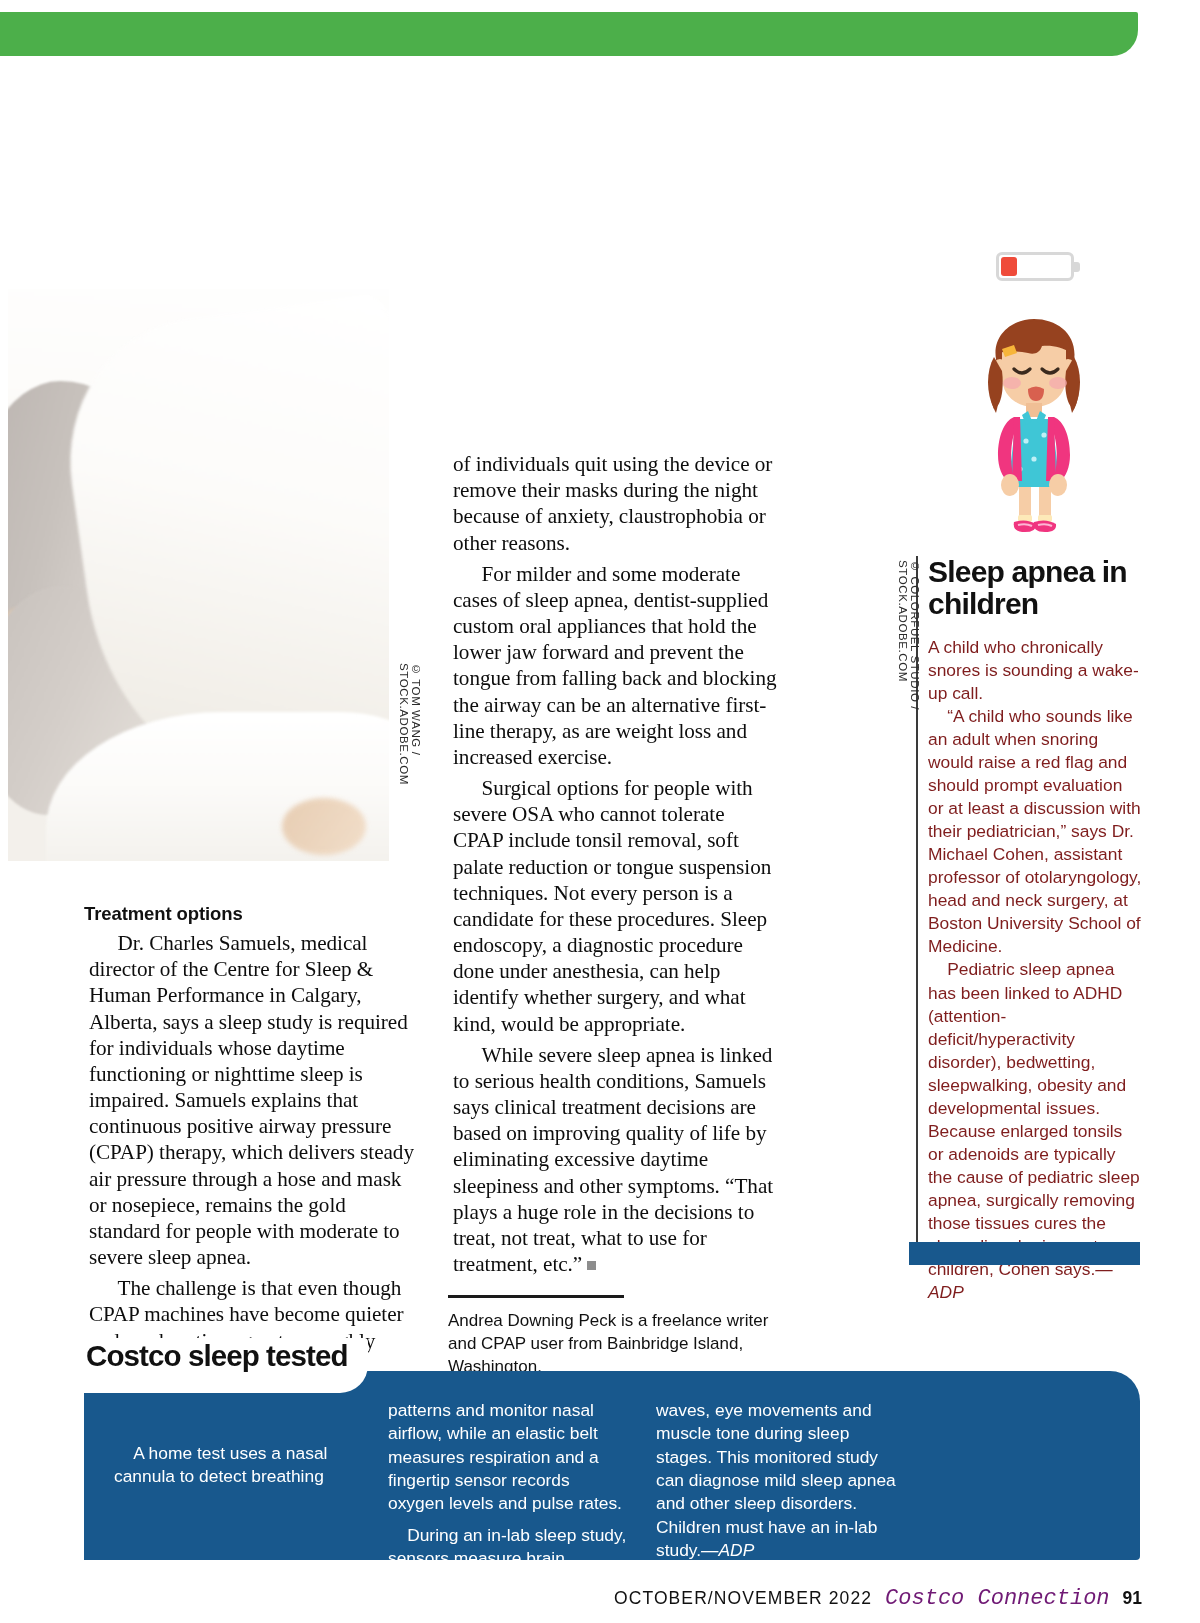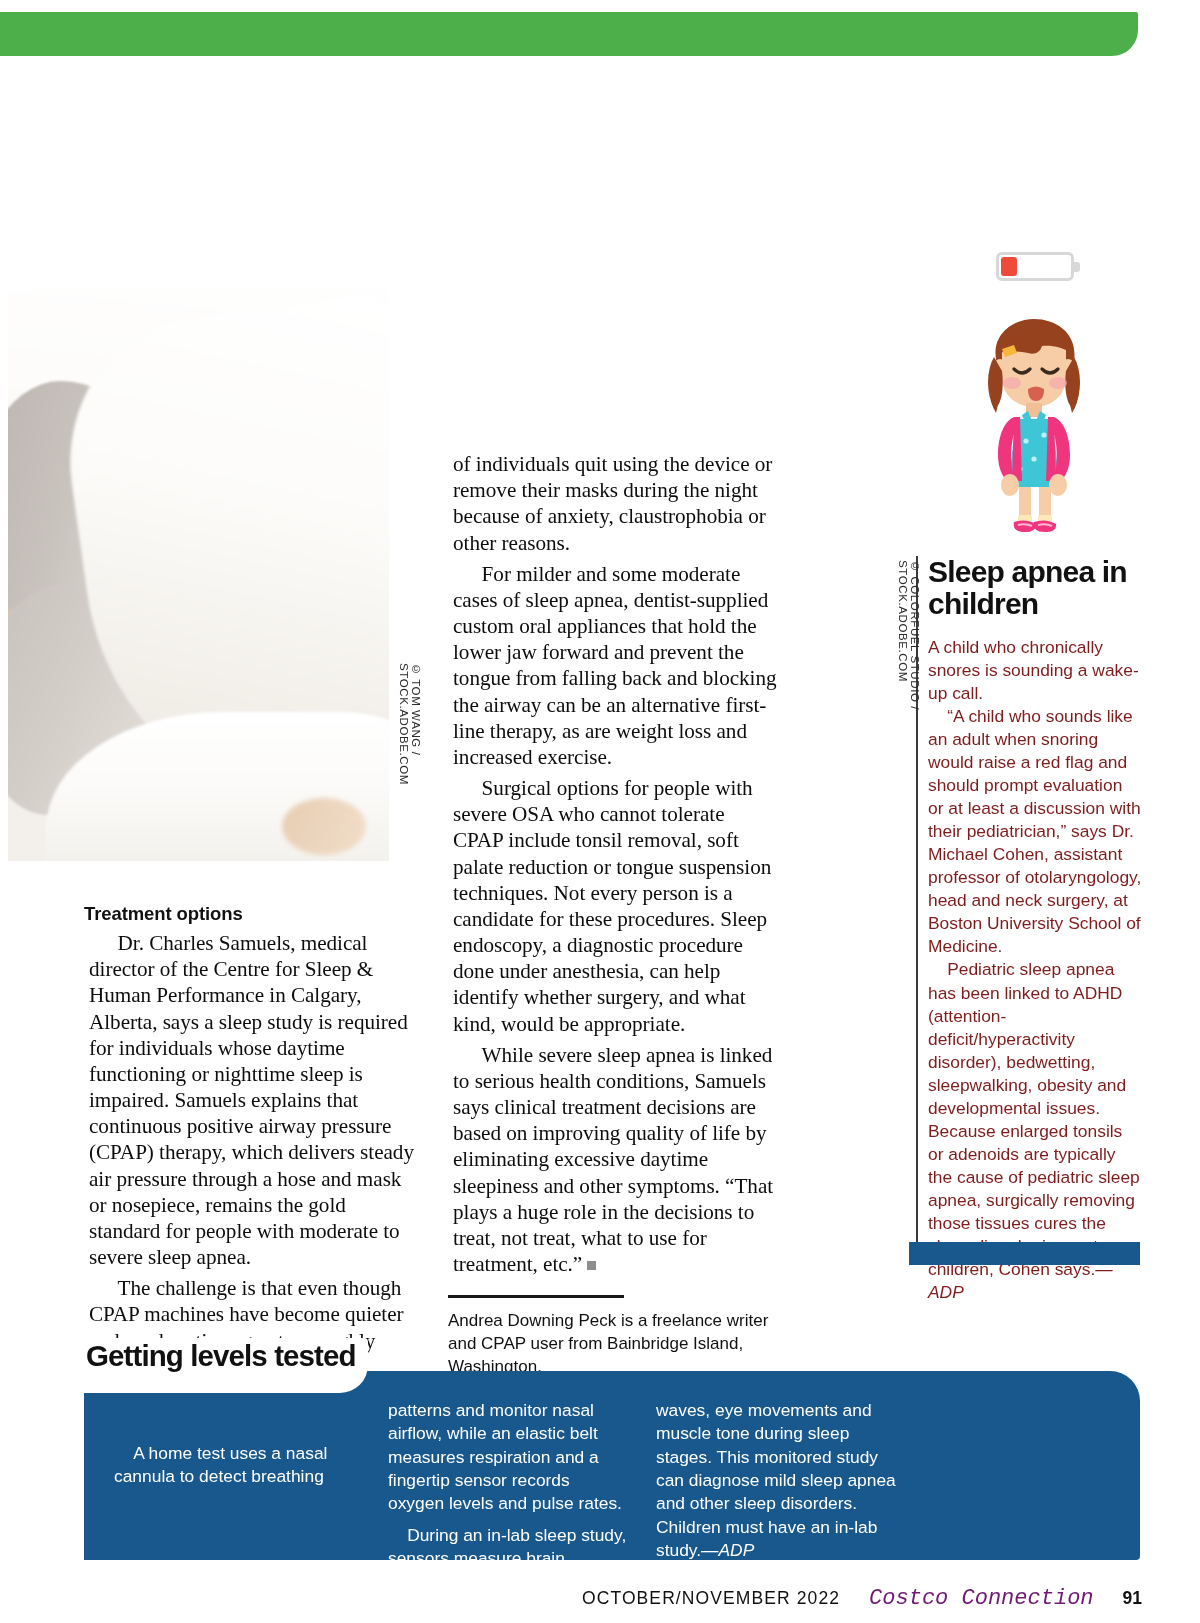--- a/index.html
+++ b/index.html
@@ -342,21 +342,21 @@
   .bb-col-3 { left: 564px; top: 20px; width: 260px; }
   .bb-col .adp { font-style: italic; }
 
   
   .footer {
     position: absolute;
     right: 58px;
     bottom: 12px;
     display: flex;
     align-items: baseline;
-    gap: 29px;
+    gap: 13px;
   }
   .footer .issue {
     font-family: "Liberation Sans", sans-serif;
     font-size: 17.5px;
     letter-spacing: 1.1px;
     color: #111;
   }
   .footer .mag {
     font-family: Liberation Mono, monospace;
     font-style: italic;
@@ -484,19 +484,19 @@
     <div class="bb-col bb-col-2">
       <p class="noindent">patterns and monitor nasal airflow, while an elastic belt measures respiration and a fingertip sensor records oxygen levels and pulse rates.</p>
       <p>During an in-lab sleep study, sensors measure brain</p>
     </div>
     <div class="bb-col bb-col-3">
       <p class="noindent"><span>waves, eye movements and muscle tone during sleep stages. This monitored study can diagnose mild sleep apnea and other sleep disorders. Children must have an in-lab study.</span><span class="adp">—ADP</span></p>
     </div>
   </div>
 </div>
 <div class="bluebox-notch"></div>
-<div class="bluebox-title">Getting levels tested</div>
+<div class="bluebox-title">Costco sleep tested</div>
 
 <div class="footer">
   <span class="issue">OCTOBER/NOVEMBER 2022</span>
   <span class="mag">Costco Connection</span>
   <span class="pageno">91</span>
 </div>
 
 </body></html>

